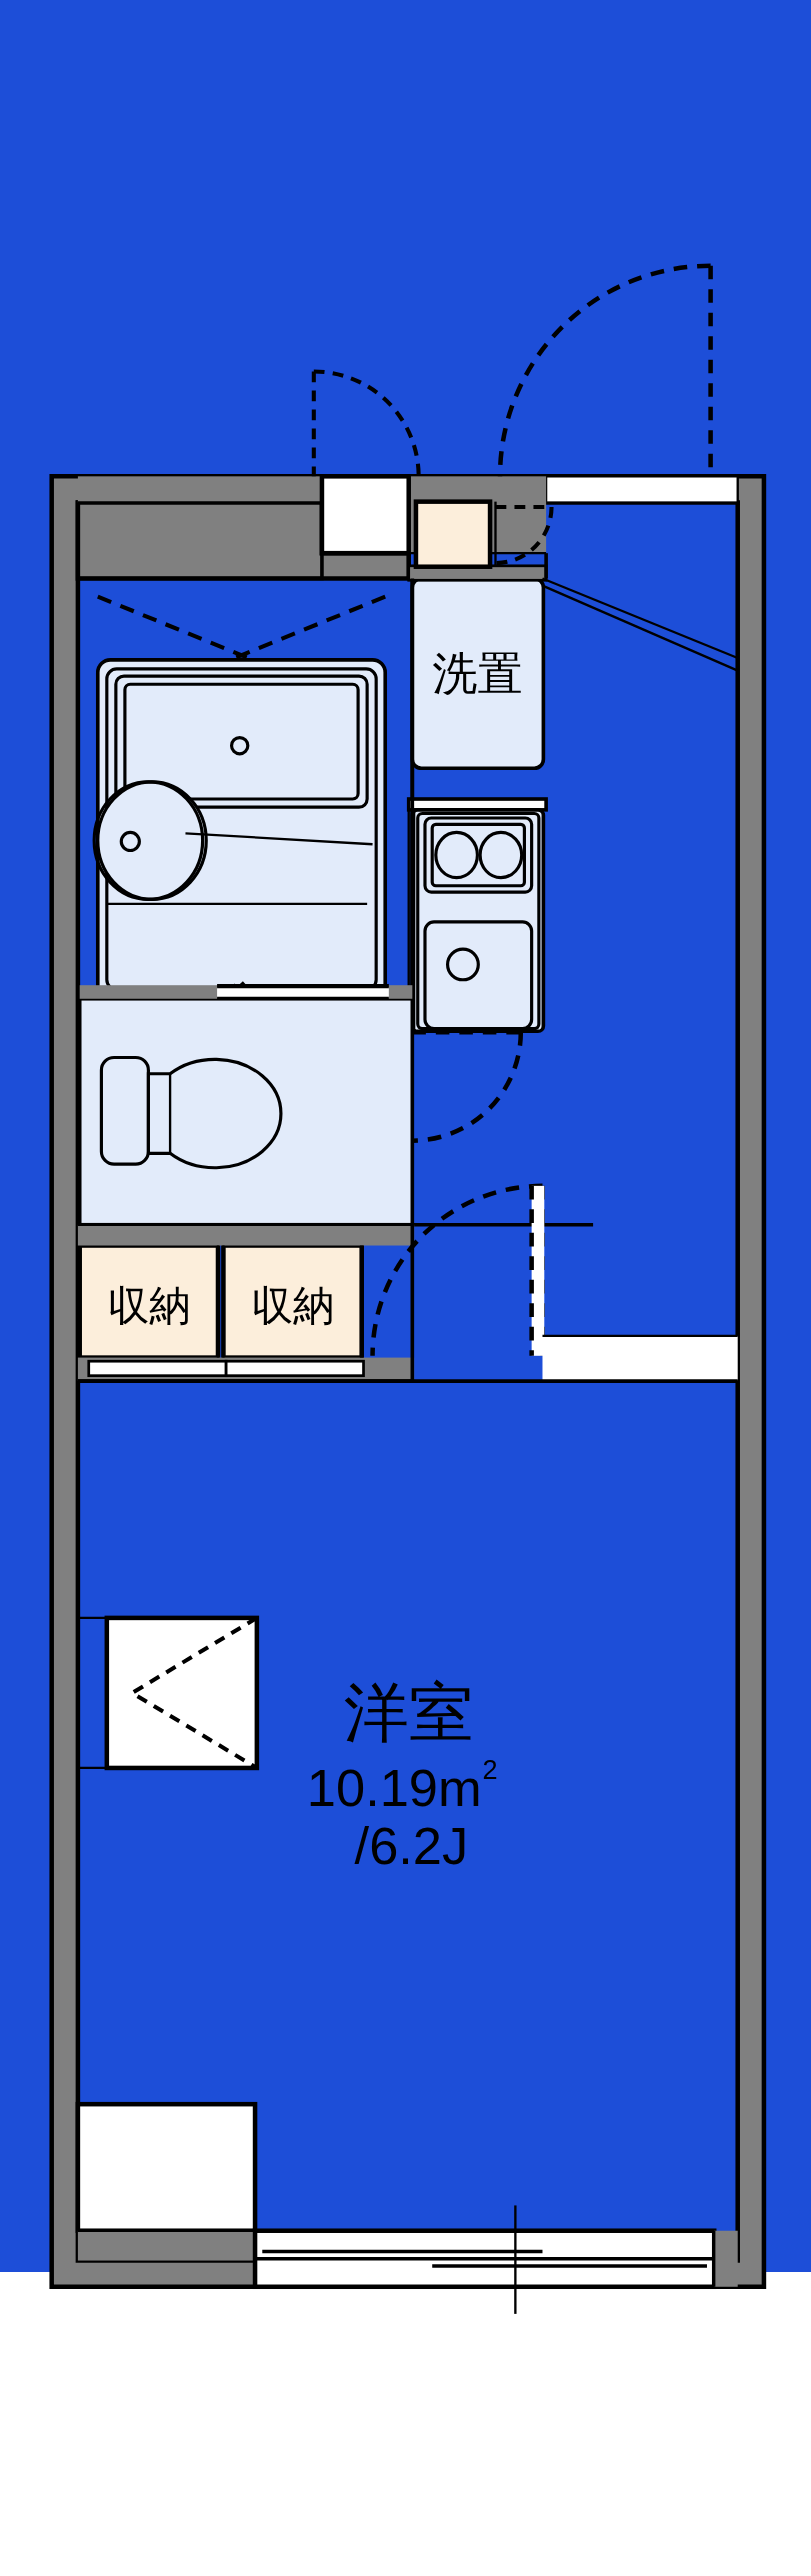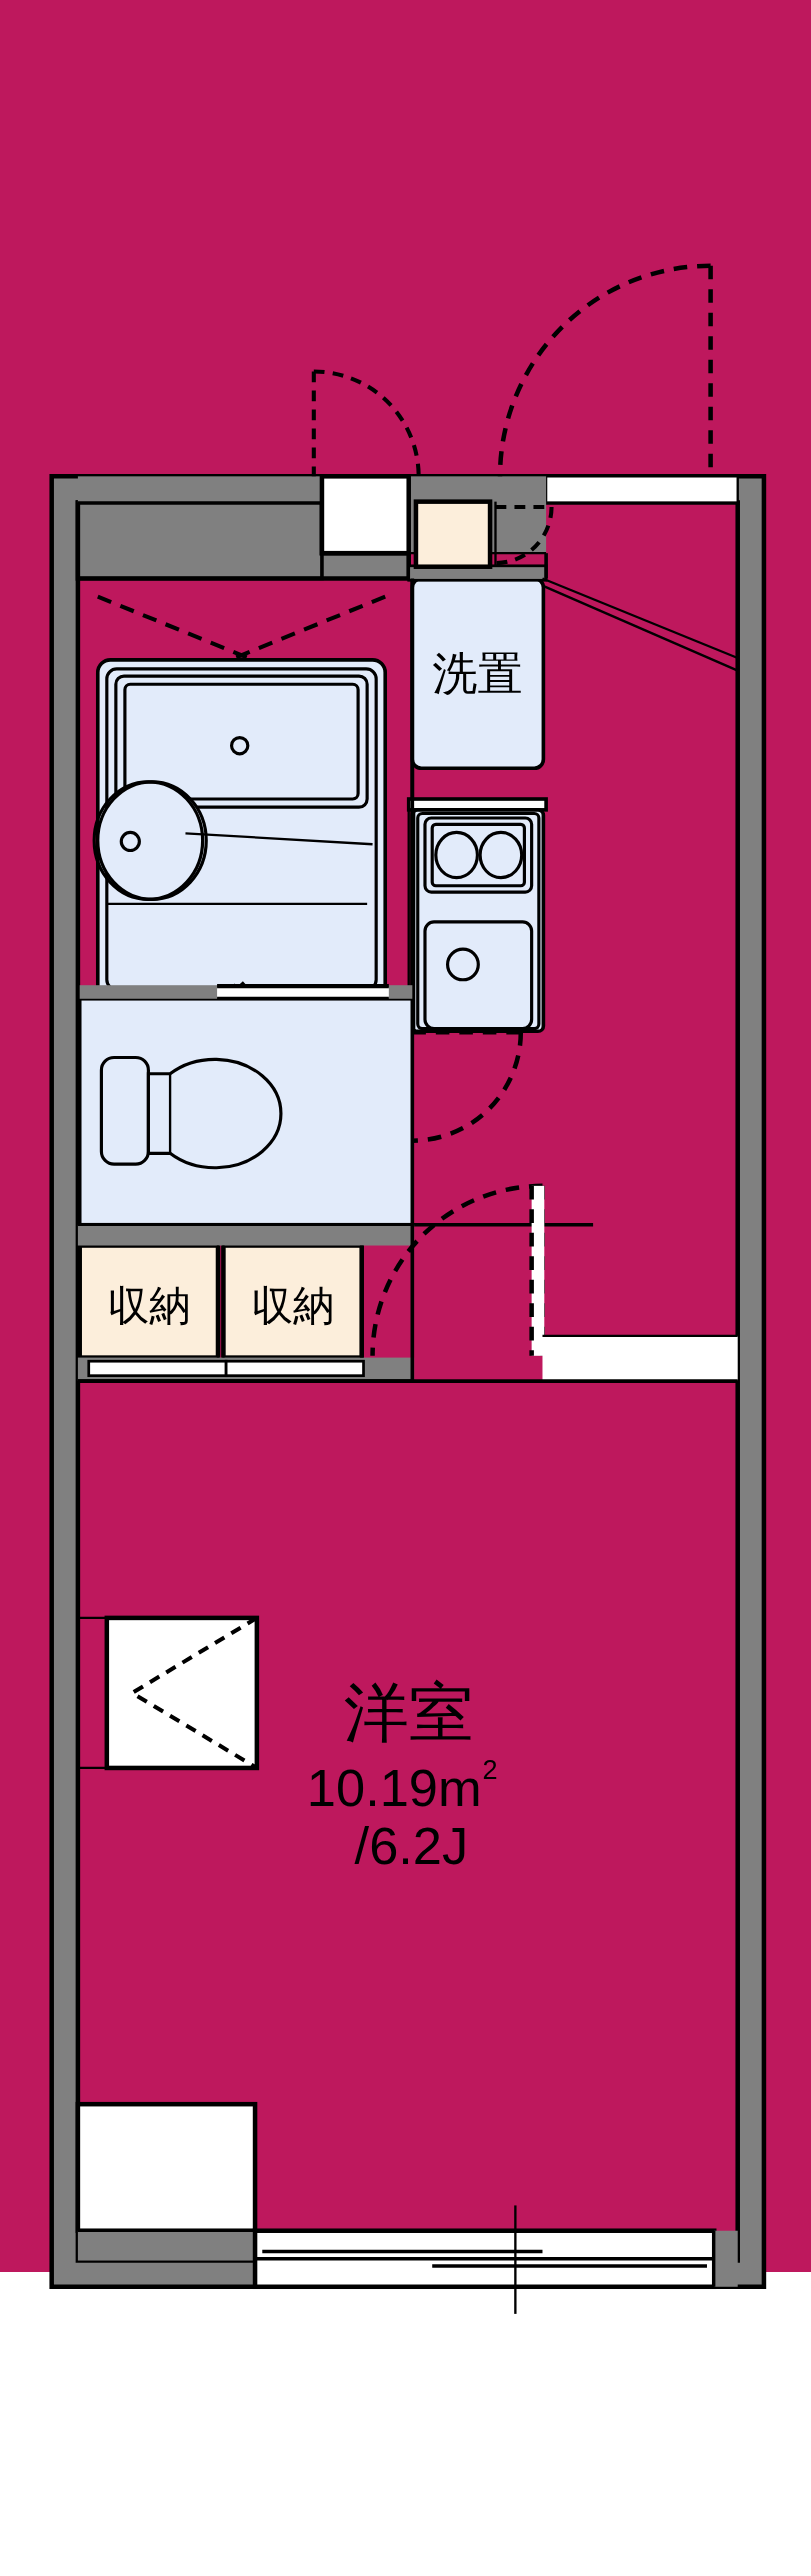--- a/index.html
+++ b/index.html
@@ -10,21 +10,21 @@
   body {
     width: 812px;
     height: 2576px;
     font-family: "Liberation Sans", sans-serif;
     overflow: hidden;
   }
   #floorplan-root {
     position: relative;
     width: 812px;
     height: 2272px;
-    background: #be185d;
+    background: #1d4ed8;
   }
   svg#plan {
     display: block;
     width: 812px;
     height: 2576px;
   }
   .wall-fill   { fill: #808080; stroke: #000000; stroke-width: 5; }
   .wall-thin   { fill: #ffffff; stroke: #000000; stroke-width: 5; }
   .fixture     { fill: #e2ebfa; stroke: #000000; stroke-width: 4; }
   .fixture-in  { fill: #e2ebfa; stroke: #000000; stroke-width: 3.5; }

